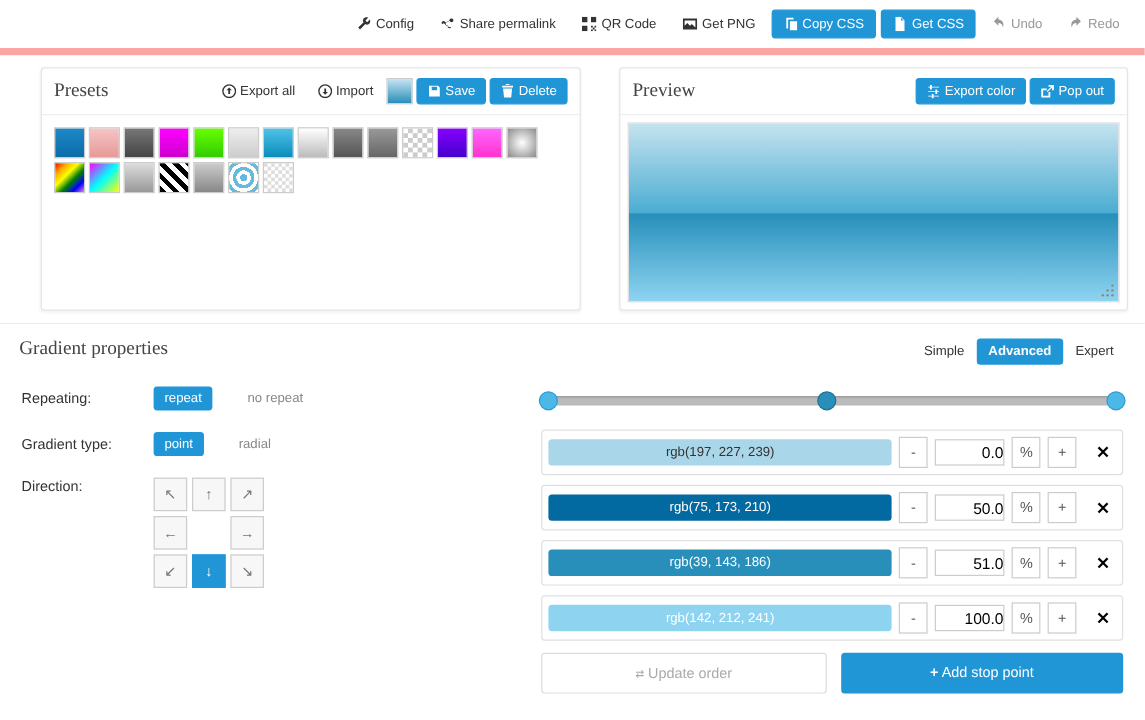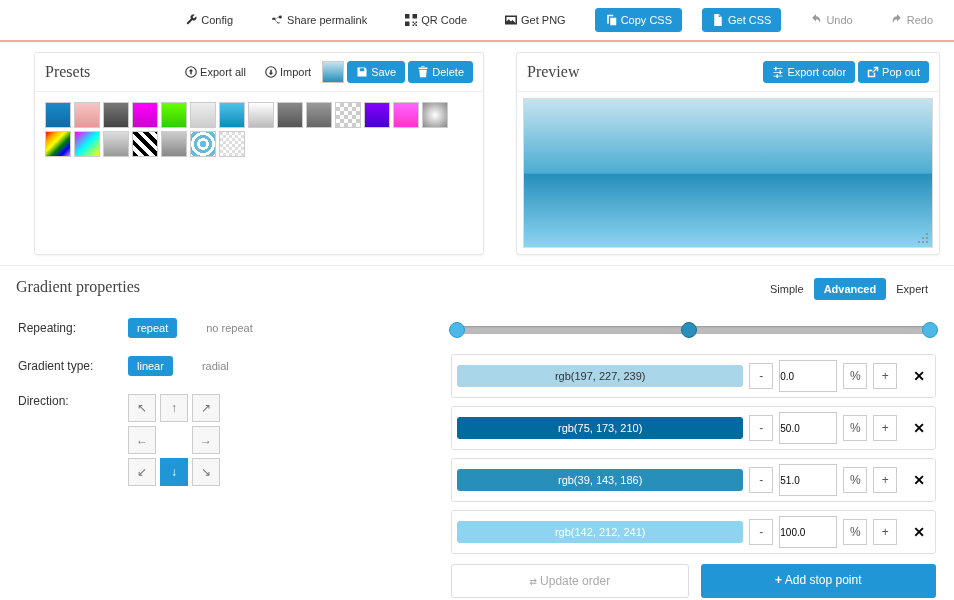--- a/index.html
+++ b/index.html
@@ -1,17 +1,17 @@
 <!DOCTYPE html>
 <html><head>
 <meta charset="utf-8">
 <style>
 * { box-sizing: border-box; margin: 0; padding: 0; }
 body { font-family: "Helvetica Neue", Arial, sans-serif; font-size: 12px; background: #fff; width: 954px; height: 600px; overflow: hidden; }
-.topbar { display: flex; justify-content: flex-end; align-items: center; padding: 8px 12px; border-bottom: 2px solid #fca5a5; gap: 20px; }
+.topbar { display: flex; justify-content: flex-end; align-items: center; padding: 8px 12px; border-bottom: 6px solid #fca5a5; gap: 4px; }
 .tbtn { display: inline-flex; align-items: center; gap: 4px; padding: 5px 9px; border: 1px solid #ddd; border-radius: 3px; background: #fff; cursor: pointer; color: #333; font-size: 11px; white-space: nowrap; }
 .tbtn.noborder { border: none; }
 .tbtn.primary { background: #2196d6; color: #fff; border-color: #2196d6; }
 .tbtn.ghost { color: #999; }
 .ico { width: 12px; height: 12px; display: inline-block; }
 .row { display: flex; gap: 12px; padding: 10px 14px; }
 .panel { flex: 1; border: 1px solid #e5e5e5; border-radius: 3px; background: #fff; box-shadow: 0 1px 3px rgba(0,0,0,.05); margin-left: 20px; }
 .phead { display: flex; align-items: center; padding: 8px 10px; border-bottom: 1px solid #eee; }
 .ptitle { font-family: Georgia, serif; font-size: 16px; color: #444; flex: 1; }
 .pactions { display: flex; gap: 3px; align-items: center; }
@@ -36,21 +36,21 @@
 .tog.on { background: #2196d6; color: #fff; }
 .tog.off { color: #888; }
 .dirgrid { display: grid; grid-template-columns: repeat(3, 28px); gap: 4px; }
 .dbtn { width: 28px; height: 28px; border: 1px solid #ccc; background: #f7f7f7; display: flex; align-items: center; justify-content: center; cursor: pointer; color: #777; }
 .dbtn.active { background: #2196d6; color: #fff; border-color: #2196d6; }
 .slider { height: 8px; background: #bbb; border-radius: 4px; position: relative; margin: 8px 6px 20px; box-shadow: inset 0 1px 2px rgba(0,0,0,.2); }
 .shandle { position: absolute; top: -4px; width: 16px; height: 16px; border-radius: 50%; background: #4db8e8; border: 1px solid #2a9cd4; transform: translateX(-50%); cursor: pointer; }
 .stoprow { display: flex; align-items: center; gap: 6px; margin-bottom: 8px; border: 1px solid #e0e0e0; padding: 5px; border-radius: 3px; }
 .colorbox { flex: 1; padding: 5px 8px; color: #fff; border-radius: 3px; font-size: 11px; text-align: center; cursor: pointer; }
 .mini { width: 24px; height: 26px; border: 1px solid #ccc; background: #fff; display: flex; align-items: center; justify-content: center; cursor: pointer; font-size: 12px; color: #555; }
-.posval { width: 58px; height: 32px; border: 1px solid #ccc; text-align: left; font-size: 10px; }
+.posval { width: 58px; height: 22px; border: 1px solid #ccc; text-align: right; font-size: 13px; }
 .del { margin-left: 10px; margin-right: 5px; font-weight: bold; cursor: pointer; font-size: 14px; }
 .bottomactions { display: flex; gap: 12px; margin-top: 10px; }
 .bigbtn { flex: 1; padding: 9px; text-align: center; border-radius: 3px; font-size: 12px; cursor: pointer; }
 .bigbtn.ghost { border: 1px solid #ddd; color: #aaa; }
 .bigbtn.primary { background: #2196d6; color: #fff; }
 .currentsw { width: 22px; height: 22px; background: linear-gradient(to bottom, rgb(197,227,239), rgb(39,143,186)); border: 1px solid #ccc; }
 </style>
 </head>
 <body>
 
@@ -213,21 +213,21 @@
     <div class="field">
       <div class="flabel">Repeating:</div>
       <div class="toggle">
         <div class="tog on">repeat</div>
         <div class="tog off">no repeat</div>
       </div>
     </div>
     <div class="field">
       <div class="flabel">Gradient type:</div>
       <div class="toggle">
-        <div class="tog on">linear</div>
+        <div class="tog on">point</div>
         <div class="tog off">radial</div>
       </div>
     </div>
     <div class="field" style="align-items:flex-start">
       <div class="flabel">Direction:</div>
       <div class="dirgrid">
         <div class="dbtn">↖</div>
         <div class="dbtn">↑</div>
         <div class="dbtn">↗</div>
         <div class="dbtn">←</div>

